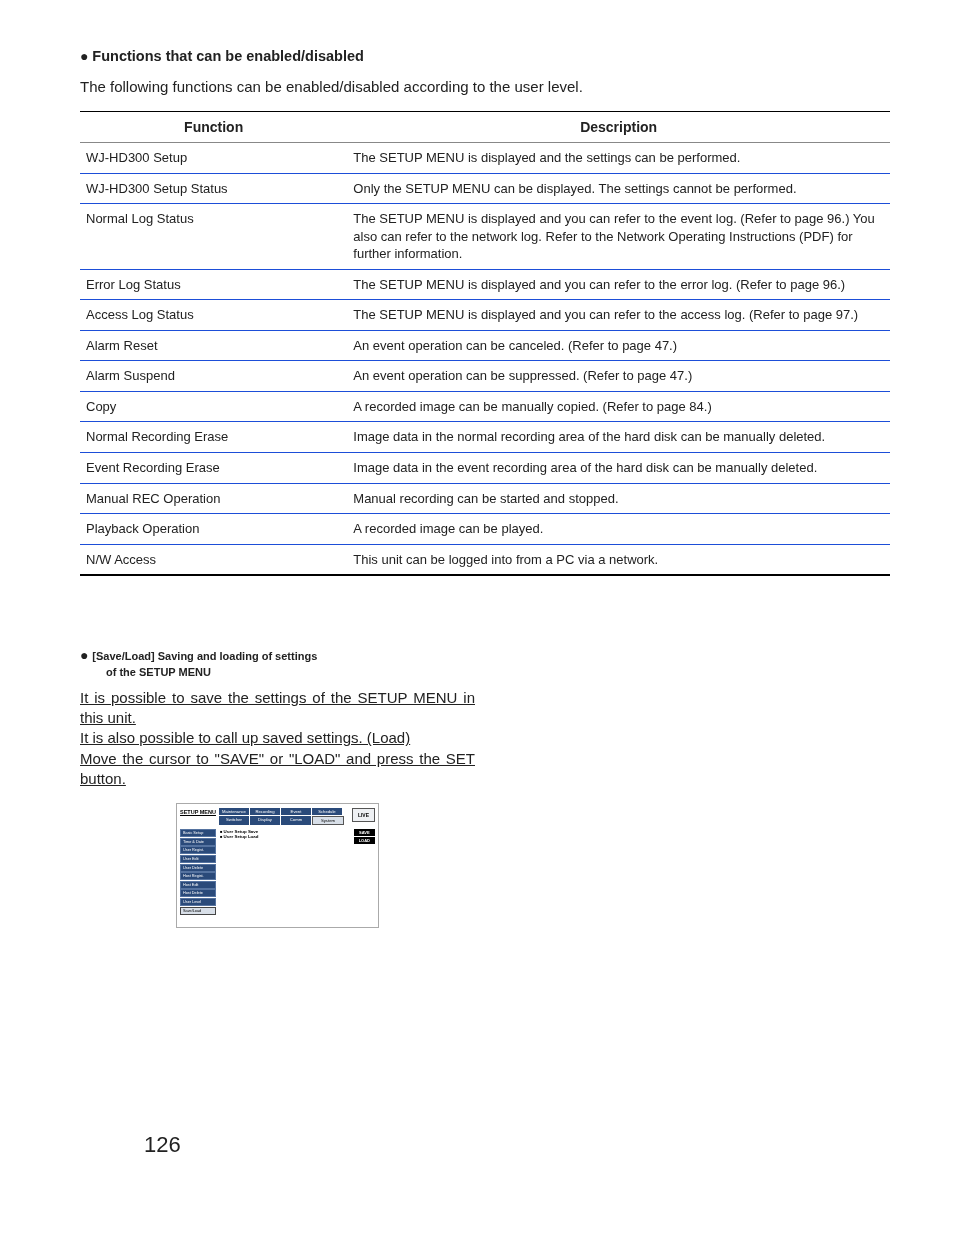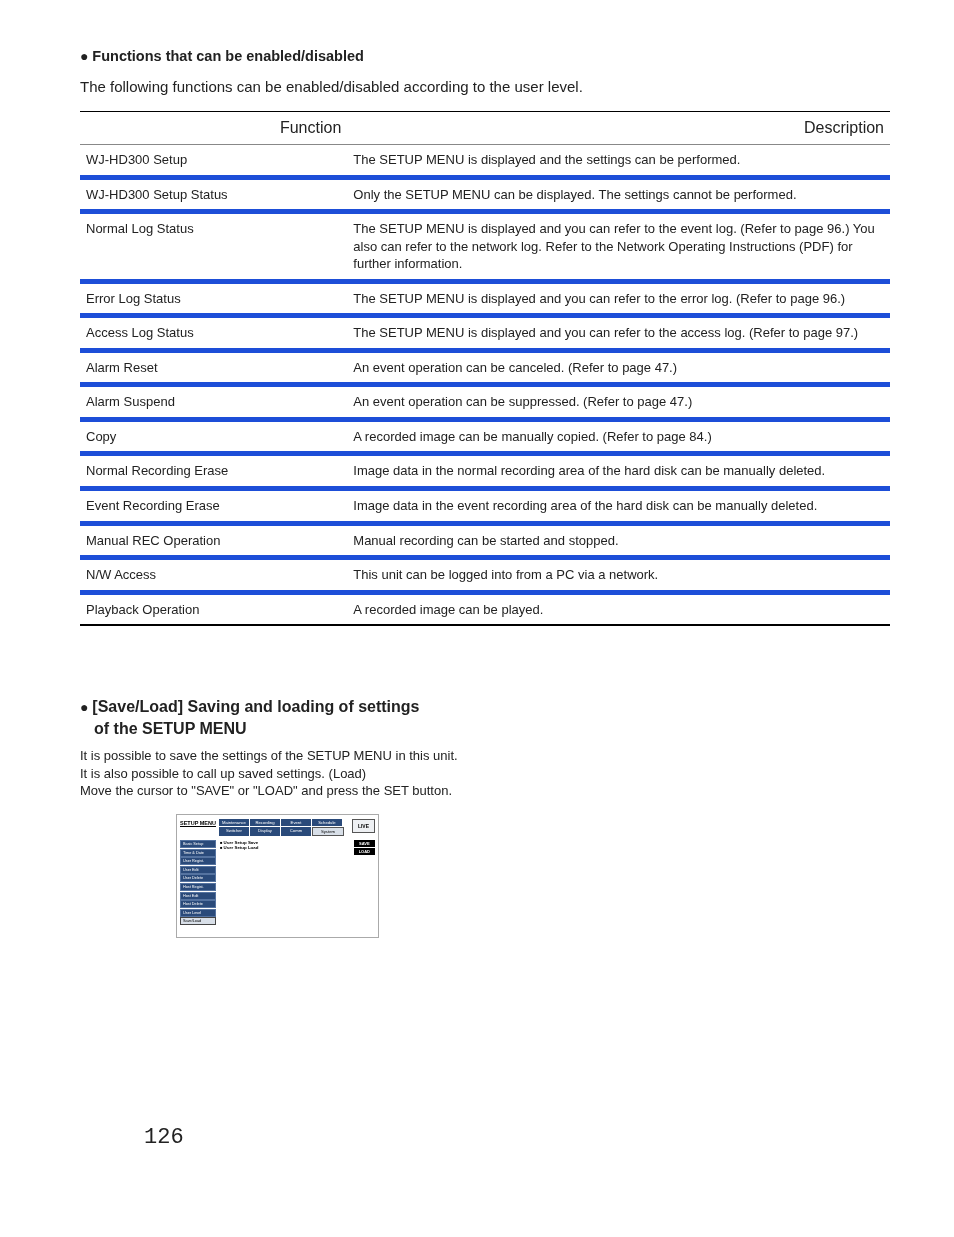--- a/index.html
+++ b/index.html
@@ -23,47 +23,48 @@
   }
   .intro {
     font-size: 15px;
     margin-bottom: 16px;
   }
   table.func {
     border-collapse: collapse;
     width: 100%;
   }
   table.func th {
-    text-align: right;
-    font-weight: normal;
-    font-size: 16px;
+    text-align: center;
+    font-weight: bold;
+    font-size: 14px;
     border-top: 1.5px solid #000;
     border-bottom: 1px solid #888;
     padding: 7px 6px;
   }
   table.func td {
-    border-bottom: 5px solid #1d4ed8;
+    border-bottom: 1px solid #1d4ed8;
     padding: 6px 6px;
     font-size: 13px;
     vertical-align: top;
     line-height: 1.35;
   }
   table.func td:first-child { width: 33%; }
   table.func tr:last-child td { border-bottom: 2px solid #000; }
   .section2 { margin-top: 70px; width: 395px; }
   .sec2-heading {
     font-weight: bold;
-    font-size: 16px;
+    font-size: 11px;
     margin-bottom: 8px;
     line-height: 1.35;
   }
   .sec2-body {
-    font-size: 13px;
+    font-size: 15px;
     text-align: justify;
     line-height: 1.35;
+    text-decoration: underline;
   }
   .screenshot-wrap {
     margin-top: 14px;
     text-align: center;
   }
   .shot {
     display: inline-block;
     border: 1px solid #aaa;
     background: #fff;
     width: 195px;
@@ -139,23 +140,22 @@
     background: #000;
     color: #fff;
     font-size: 4px;
     font-weight: bold;
     text-align: center;
     padding: 1px 5px;
   }
   .page-num {
     position: absolute;
     left: 64px;
-    bottom: 38px;
+    bottom: 30px;
     font-size: 22px;
-    font-family: Liberation Mono, monospace;
   }
   .page-wrap { position: relative; min-height: 1140px; }
 </style>
 </head>
 <body>
 <div class="page-wrap">
 
 <div class="sec-heading bullet">Functions that can be enabled/disabled</div>
 <div class="intro">The following functions can be enabled/disabled according to the user level.</div>
 
@@ -205,34 +205,34 @@
         </tr>
     <tr>
           <td>Event Recording Erase</td>
           <td>Image data in the event recording area of the hard disk can be manually deleted.</td>
         </tr>
     <tr>
           <td>Manual REC Operation</td>
           <td>Manual recording can be started and stopped.</td>
         </tr>
     <tr>
+          <td>Playback Operation</td>
+          <td>A recorded image can be played.</td>
+        </tr>
+    <tr>
           <td>N/W Access</td>
           <td>This unit can be logged into from a PC via a network.</td>
-        </tr>
-    <tr>
-          <td>Playback Operation</td>
-          <td>A recorded image can be played.</td>
         </tr>
   </tbody>
 </table>
 
 <div class="section2">
   <div class="sec2-heading">
     <span class="bullet">[Save/Load] Saving and loading of settings</span><br>
-    <span style="margin-left:14px;">of the SETUP MENU</span>
+    <span style="margin-left:26px;">of the SETUP MENU</span>
   </div>
   <div class="sec2-body">
     <span>It is possible to save the settings of the SETUP MENU in this unit.</span><br>
     <span>It is also possible to call up saved settings. (Load)</span><br>
     <span>Move the cursor to "SAVE" or "LOAD" and press the SET button.</span>
   </div>
 
   <div class="screenshot-wrap">
     <div class="shot">
       <div class="shot-top">

